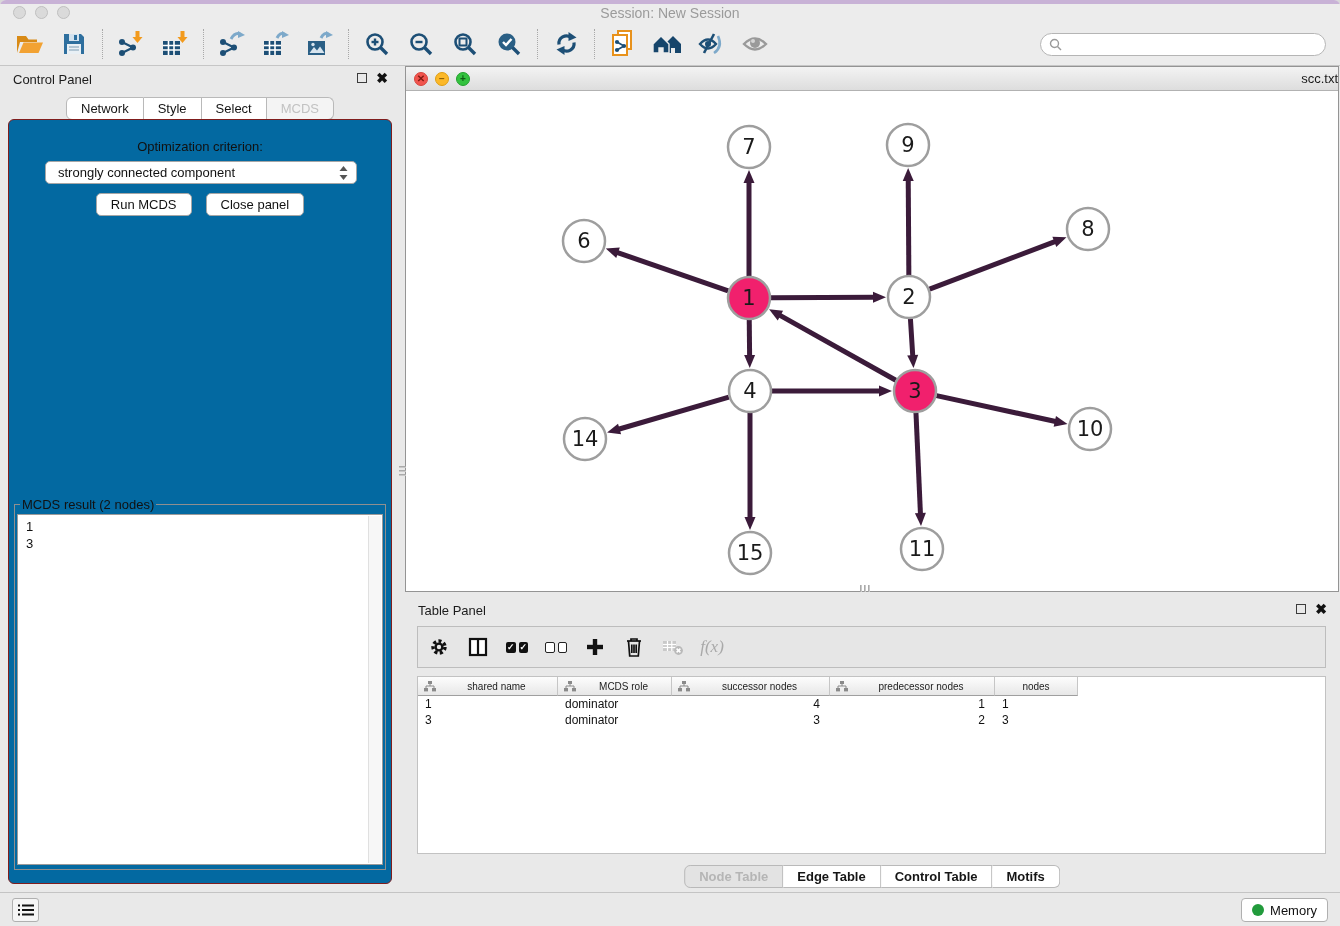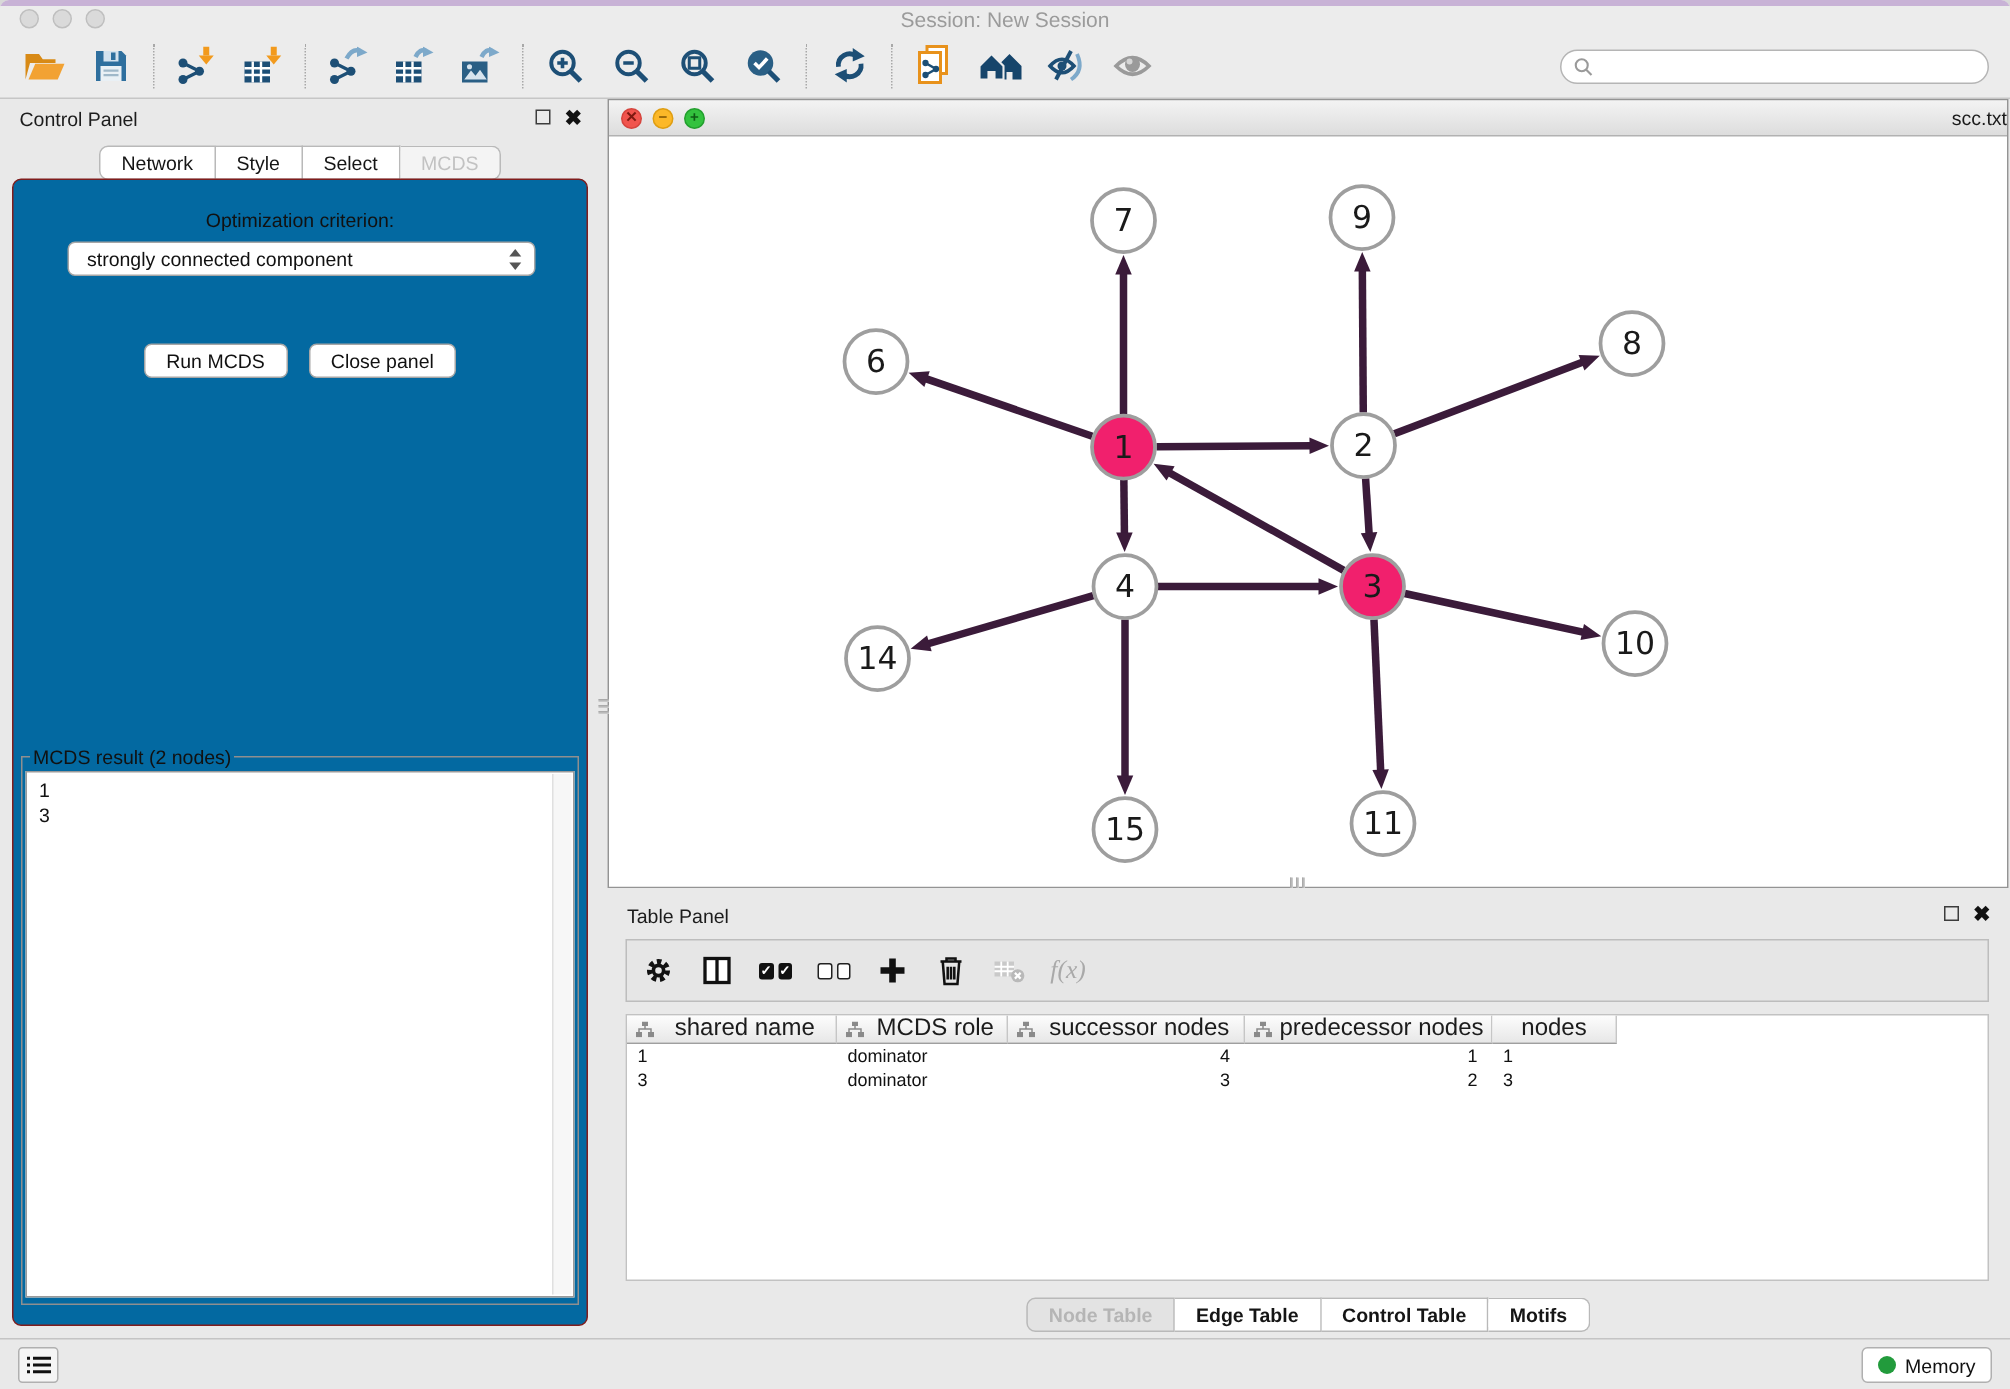--- a/index.html
+++ b/index.html
@@ -44,21 +44,21 @@
   #cp-tabs { position:absolute; top:31px; left:50%; transform:translateX(-50%); }
 
   .cp-box { position:absolute; left:8px; right:8px; top:53px; bottom:4px;
             border:1px solid #7f1d1d; border-radius:6px; background:#0369a1; }
   .opt-label { position:absolute; top:19px; width:100%; text-align:center; font-size:13px; color:#111; }
   .dropdown { position:absolute; top:41px; left:36px; width:312px; height:23px; background:#fff;
               border:1px solid #a6a6a6; border-radius:5px; display:flex; align-items:center; padding-left:12px;justify-content:center; }
   .dropdown .dval { font-size:13px; color:#111; flex:1; }
   .stepper { width:18px; display:flex; flex-direction:column; align-items:center; margin-right:4px; }
   .stepper svg { display:block; }
-  .btn-row { position:absolute; top:73px; width:100%; display:flex; justify-content:center; gap:14px;margin-top:36px; }
+  .btn-row { position:absolute; top:73px; width:100%; display:flex; justify-content:center; gap:14px; }
   .pbtn { background:#fff; border:1px solid #a6a6a6; border-radius:5px; font-size:13px; color:#111;
           padding:3px 14px; font-family:"Liberation Sans",sans-serif; }
   fieldset.result { position:absolute; left:5px; right:5px; top:377px; bottom:13px;
                     border:1px solid #8f8f8f; padding:0; }
   fieldset.result legend { font-size:13px; color:#111; margin-left:5px; padding:0 2px; }
   .result-inner { position:absolute; left:2px; right:2px; top:2px; bottom:4px; background:#fff;
                   border:1px solid #9a9a9a; }
   .result-text { position:absolute; left:0; top:0; right:14px; bottom:0; padding:3px 8px;
                  font-size:13px; line-height:17px; color:#111; white-space:pre; overflow:hidden; }
   .result-scroll { position:absolute; right:1px; top:1px; bottom:1px; width:13px; background:#f7f7f7;
@@ -93,21 +93,21 @@
   .chk-pair { display:flex; gap:3px; }
   .chk { width:11px; height:11px; border-radius:2px; background:#111; color:#fff; font-size:9px;
          font-weight:bold; display:flex; align-items:center; justify-content:center; line-height:9px; }
   .chk.empty { background:#fff; border:1.5px solid #222; }
   .fx { font-family:"Liberation Serif",serif; font-style:italic; font-size:17px; color:#a9a9a9; }
 
   .nt { position:absolute; left:12px; right:13px; top:79px; height:178px; background:#fff;
         border:1px solid #c2c2c2; overflow:hidden; }
   .nt-head { display:flex; height:19px; }
   .nt-hcell { background:linear-gradient(#fdfdfd,#e7e7e7); border-right:1px solid #c6c6c6;
-              border-bottom:1px solid #9f9f9f; display:flex; align-items:center; font-size:16px;
+              border-bottom:1px solid #9f9f9f; display:flex; align-items:center; font-size:10px;
               color:#1c1c1c; }
   .nt-hcell svg { margin-left:6px; flex:none; }
   .nt-hcell .hl { flex:1; text-align:center; padding:0 4px; white-space:nowrap; overflow:hidden; }
   .nt-row { display:flex; height:16px; }
   .nt-cell { font-size:12px; color:#111; line-height:16px; white-space:nowrap; overflow:hidden; }
   #tp-tabs { position:absolute; top:268px; left:50%; transform:translateX(-50%); }
   #tp-tabs .seg { font-weight:bold; font-size:13px; }
   #tp-tabs .seg.active { background:#e3e3e3; color:#b5b5b5; }
 
   

